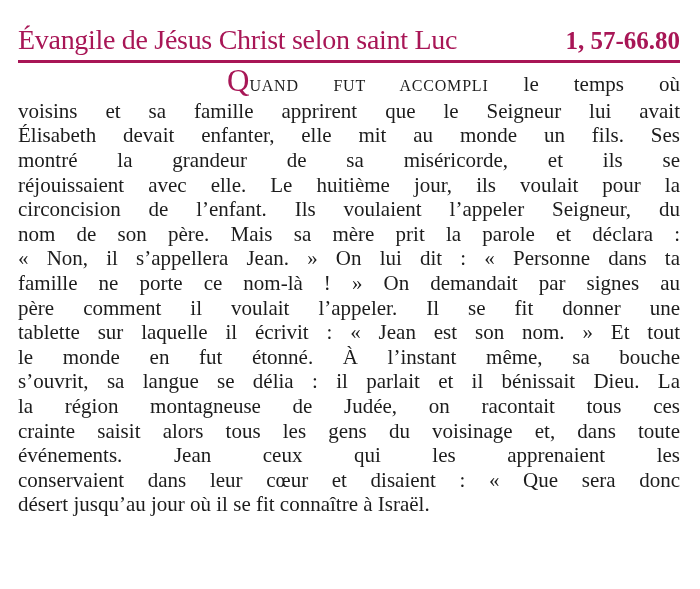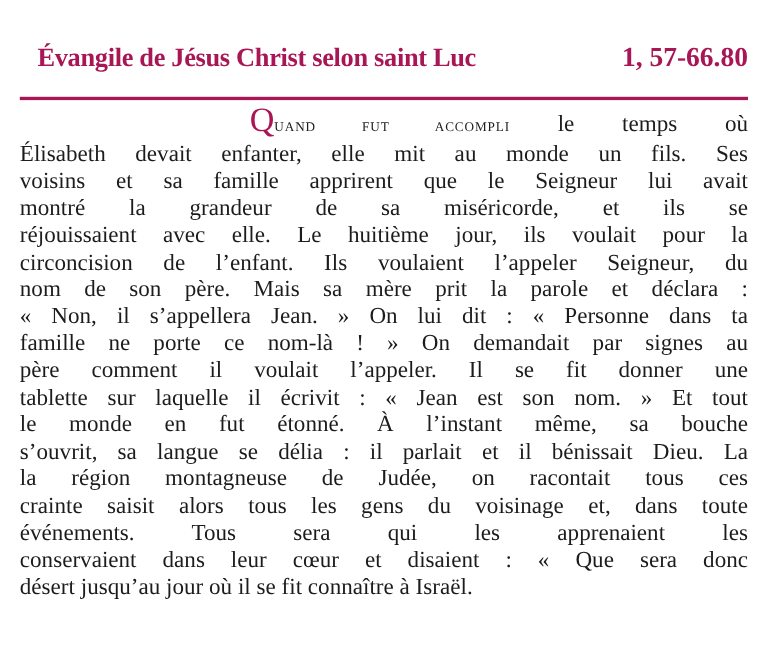--- a/index.html
+++ b/index.html
@@ -17,23 +17,23 @@
 
   .header {
     display: flex;
     justify-content: space-between;
     align-items: baseline;
     border-bottom: 3px solid var(--accent, #a81656);
     padding-bottom: 4px;
   }
 
   .title {
-    margin: 16px;
-    font-size: 24px;
-    font-weight: bold;
+    margin: 0;
+    font-size: 28px;
+    font-weight: normal;
     letter-spacing: -0.3px;
     color: var(--accent, #a81656);
     line-height: 1.15;
   }
 
   .ref {
     font-size: 25px;
     font-weight: bold;
     color: var(--accent, #a81656);
     white-space: nowrap;
@@ -57,47 +57,47 @@
   .line.incipit { padding-left: 209px; }
 
   .initial {
     color: var(--accent, #a81656);
     font-size: 31px;
     line-height: 0;
     font-weight: normal;
   }
 
   .sc {
-    font-size: 12px;
+    font-size: 16px;
     letter-spacing: 0.8px;
     font-family: Liberation Serif, serif;
   }
 </style>
 </head>
 <body>
 
 <div class="page">
   <header class="header">
     <h1 class="title">Évangile de Jésus Christ selon saint Luc</h1>
     <div class="ref">1, 57-66.80</div>
   </header>
 
   <main class="text">
     <div class="line incipit"><span class="initial">Q</span><span class="sc">UAND FUT ACCOMPLI</span><span> le temps où</span></div>
+    <div class="line">voisins et sa famille apprirent que le Seigneur lui avait</div>
     <div class="line">Élisabeth devait enfanter, elle mit au monde un fils. Ses</div>
-    <div class="line">voisins et sa famille apprirent que le Seigneur lui avait</div>
     <div class="line">montré la grandeur de sa miséricorde, et ils se</div>
     <div class="line">réjouissaient avec elle. Le huitième jour, ils voulait pour la</div>
     <div class="line">circoncision de l’enfant. Ils voulaient l’appeler Seigneur, du</div>
     <div class="line">nom de son père. Mais sa mère prit la parole et déclara :</div>
     <div class="line">« Non, il s’appellera Jean. » On lui dit : « Personne dans ta</div>
     <div class="line">famille ne porte ce nom-là ! » On demandait par signes au</div>
     <div class="line">père comment il voulait l’appeler. Il se fit donner une</div>
     <div class="line">tablette sur laquelle il écrivit : « Jean est son nom. » Et tout</div>
     <div class="line">le monde en fut étonné. À l’instant même, sa bouche</div>
     <div class="line">s’ouvrit, sa langue se délia : il parlait et il bénissait Dieu. La</div>
     <div class="line">la région montagneuse de Judée, on racontait tous ces</div>
     <div class="line">crainte saisit alors tous les gens du voisinage et, dans toute</div>
-    <div class="line">événements. Tous sera qui les apprenaient les</div>
+    <div class="line">événements. Jean ceux qui les apprenaient les</div>
     <div class="line">conservaient dans leur cœur et disaient : « Que sera donc</div>
     <div class="line last">désert jusqu’au jour où il se fit connaître à Israël.</div>
   </main>
 </div>
 
 </body></html>

